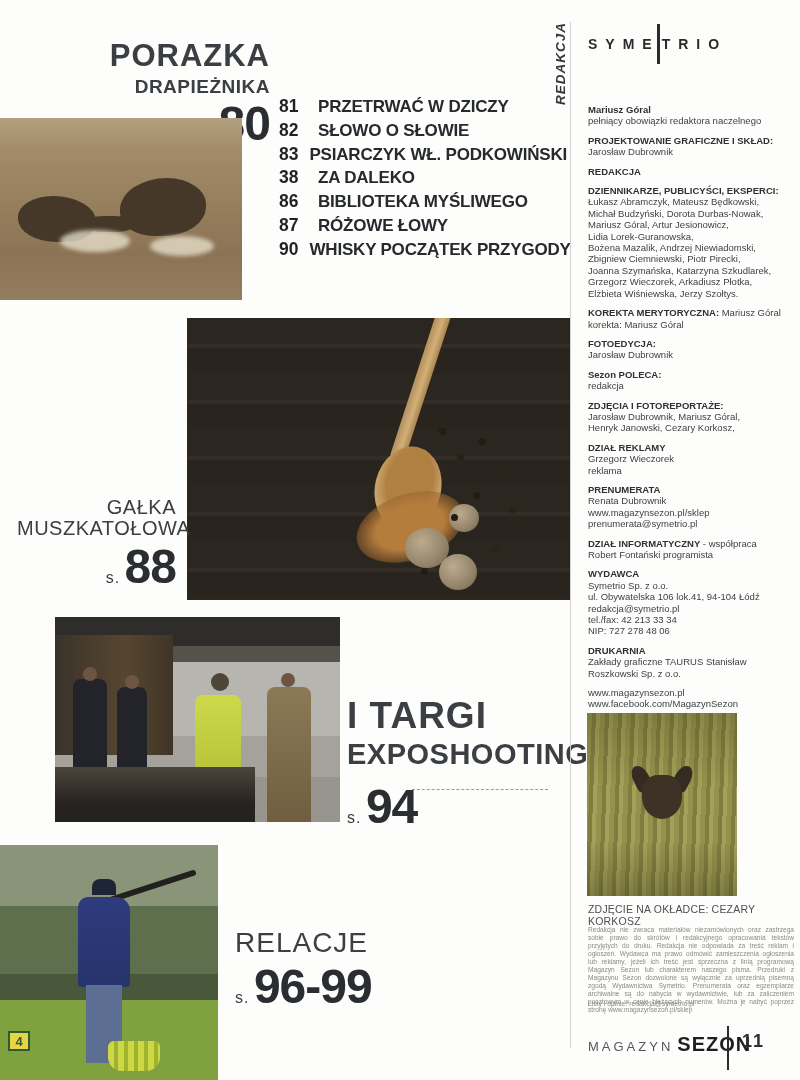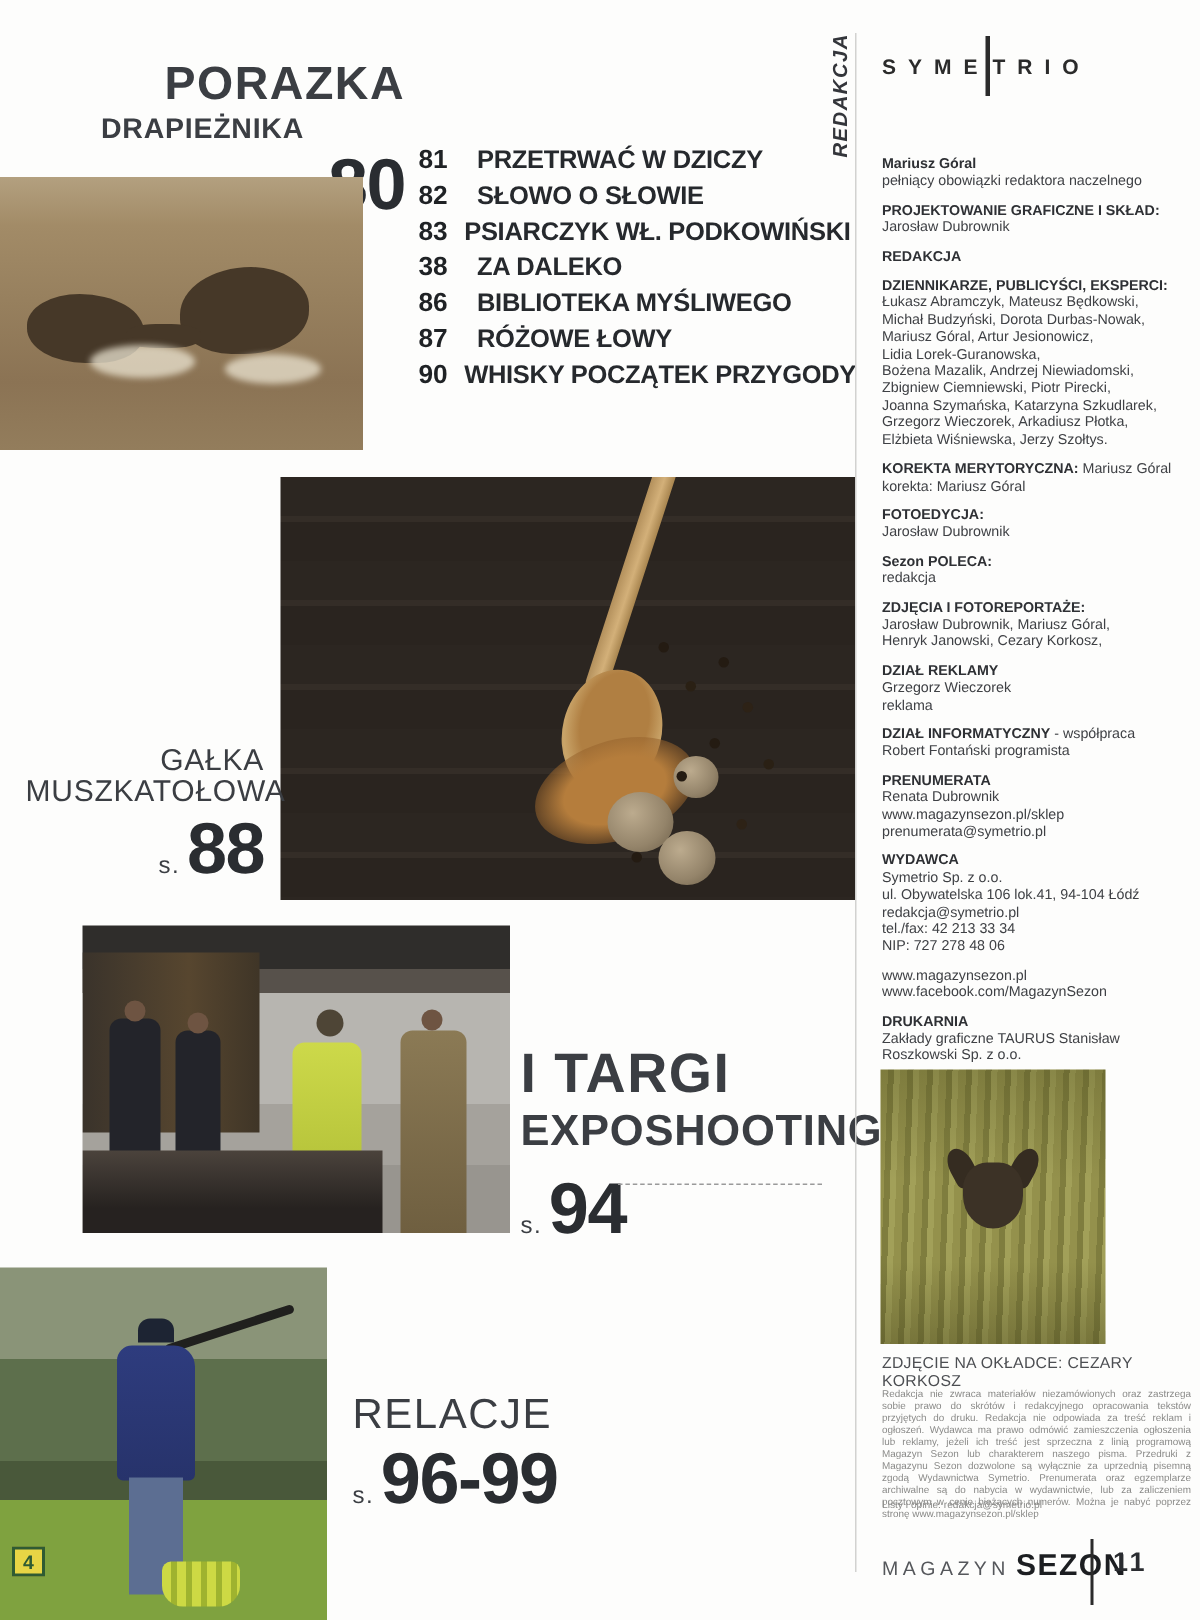--- a/index.html
+++ b/index.html
@@ -10,21 +10,21 @@
 
   
   .feature { color:#3b3e43; }
   .feature .t1 { letter-spacing:1px; }
   .pagerow { white-space:nowrap; }
   .pagerow .s { font-size:16px; color:#3b3e43; letter-spacing:1px; }
   .pagerow .num { font-size:48px; font-weight:bold; color:#2a2d31; letter-spacing:-1px; line-height:1; }
 
   #porazka { left:0; top:40px; width:270px; text-align:right; }
   #porazka .t1 { font-size:31px; font-weight:bold; line-height:1.05; }
-  #porazka .t2 { font-size:19px; font-weight:bold; letter-spacing:.5px; margin-top:3px;text-align:center; }
+  #porazka .t2 { font-size:19px; font-weight:bold; letter-spacing:.5px; margin-top:3px; }
   #porazka .pagerow { margin-top:2px; }
 
   #galka { left:0; top:497px; width:176px; text-align:right; }
   #galka .t1, #galka .t2 { font-size:20px; font-weight:400; line-height:1.04; letter-spacing:.5px;padding-left:17px; }
   #galka .pagerow { margin-top:4px;padding-left:48px; }
 
   #targi { left:347px; top:697px; width:240px; text-align:left; }
   #targi .t1 { font-size:37px; font-weight:700; line-height:1.05; letter-spacing:1px; }
   #targi .t2 { font-size:29px; font-weight:600; letter-spacing:.5px; margin-top:2px; }
   #targi .pagerow { margin-top:12px; }
@@ -298,50 +298,50 @@
 Henryk Janowski, Cezary Korkosz,</div>
       </div>
 
       <div class="mh-block">
         <span class="mh-label">DZIAŁ REKLAMY</span><span class="mh-suffix"></span>
         <div class="mh-lines">Grzegorz Wieczorek
 reklama</div>
       </div>
 
       <div class="mh-block">
-        <span class="mh-label">DZIAŁ INFORMATYCZNY</span><span class="mh-suffix"> - współpraca</span>
-        <div class="mh-lines">Robert Fontański programista</div>
-      </div>
-
-      <div class="mh-block">
         <span class="mh-label">PRENUMERATA</span><span class="mh-suffix"></span>
         <div class="mh-lines">Renata Dubrownik
 www.magazynsezon.pl/sklep
 prenumerata@symetrio.pl</div>
+      </div>
+
+      <div class="mh-block">
+        <span class="mh-label">DZIAŁ INFORMATYCZNY</span><span class="mh-suffix"> - współpraca</span>
+        <div class="mh-lines">Robert Fontański programista</div>
       </div>
 
       <div class="mh-block">
         <span class="mh-label">WYDAWCA</span><span class="mh-suffix"></span>
         <div class="mh-lines">Symetrio Sp. z o.o.
 ul. Obywatelska 106 lok.41, 94-104 Łódź
 redakcja@symetrio.pl
 tel./fax: 42 213 33 34
 NIP: 727 278 48 06</div>
       </div>
 
       <div class="mh-block">
+        <span class="mh-label">DRUKARNIA</span><span class="mh-suffix"></span>
+        <div class="mh-lines">Zakłady graficzne TAURUS Stanisław
+Roszkowski Sp. z o.o.</div>
+      </div>
+
+      <div class="mh-block">
         <span class="mh-suffix"></span>
         <div class="mh-lines">www.magazynsezon.pl
 www.facebook.com/MagazynSezon</div>
-      </div>
-
-      <div class="mh-block">
-        <span class="mh-label">DRUKARNIA</span><span class="mh-suffix"></span>
-        <div class="mh-lines">Zakłady graficzne TAURUS Stanisław
-Roszkowski Sp. z o.o.</div>
       </div>
     </div>
 
   <div class="abs photo" id="img-deer">
     <div class="shade"></div>
     <div class="deer-ear" style="left:46px; top:52px; transform:rotate(-28deg);"></div>
     <div class="deer-ear" style="left:88px; top:52px; transform:rotate(28deg);"></div>
     <div class="deer-head"></div>
   </div>
 

